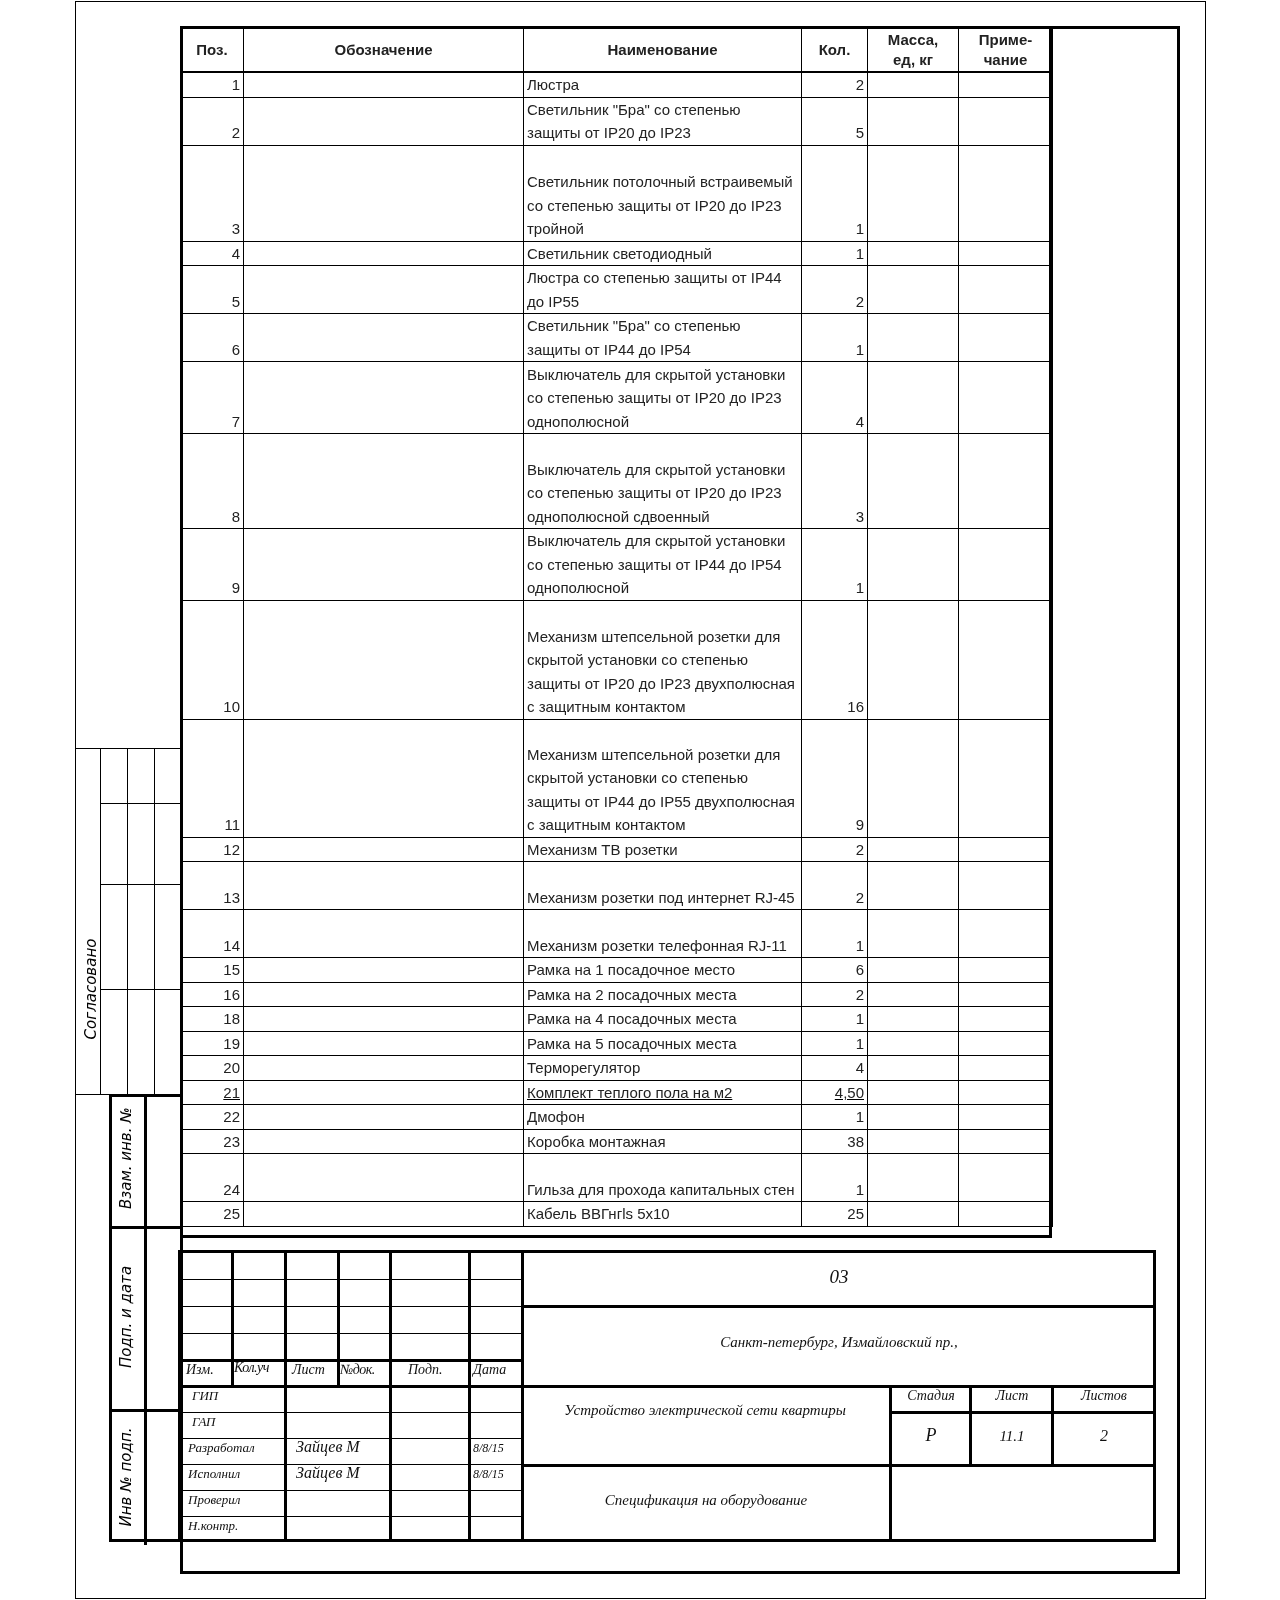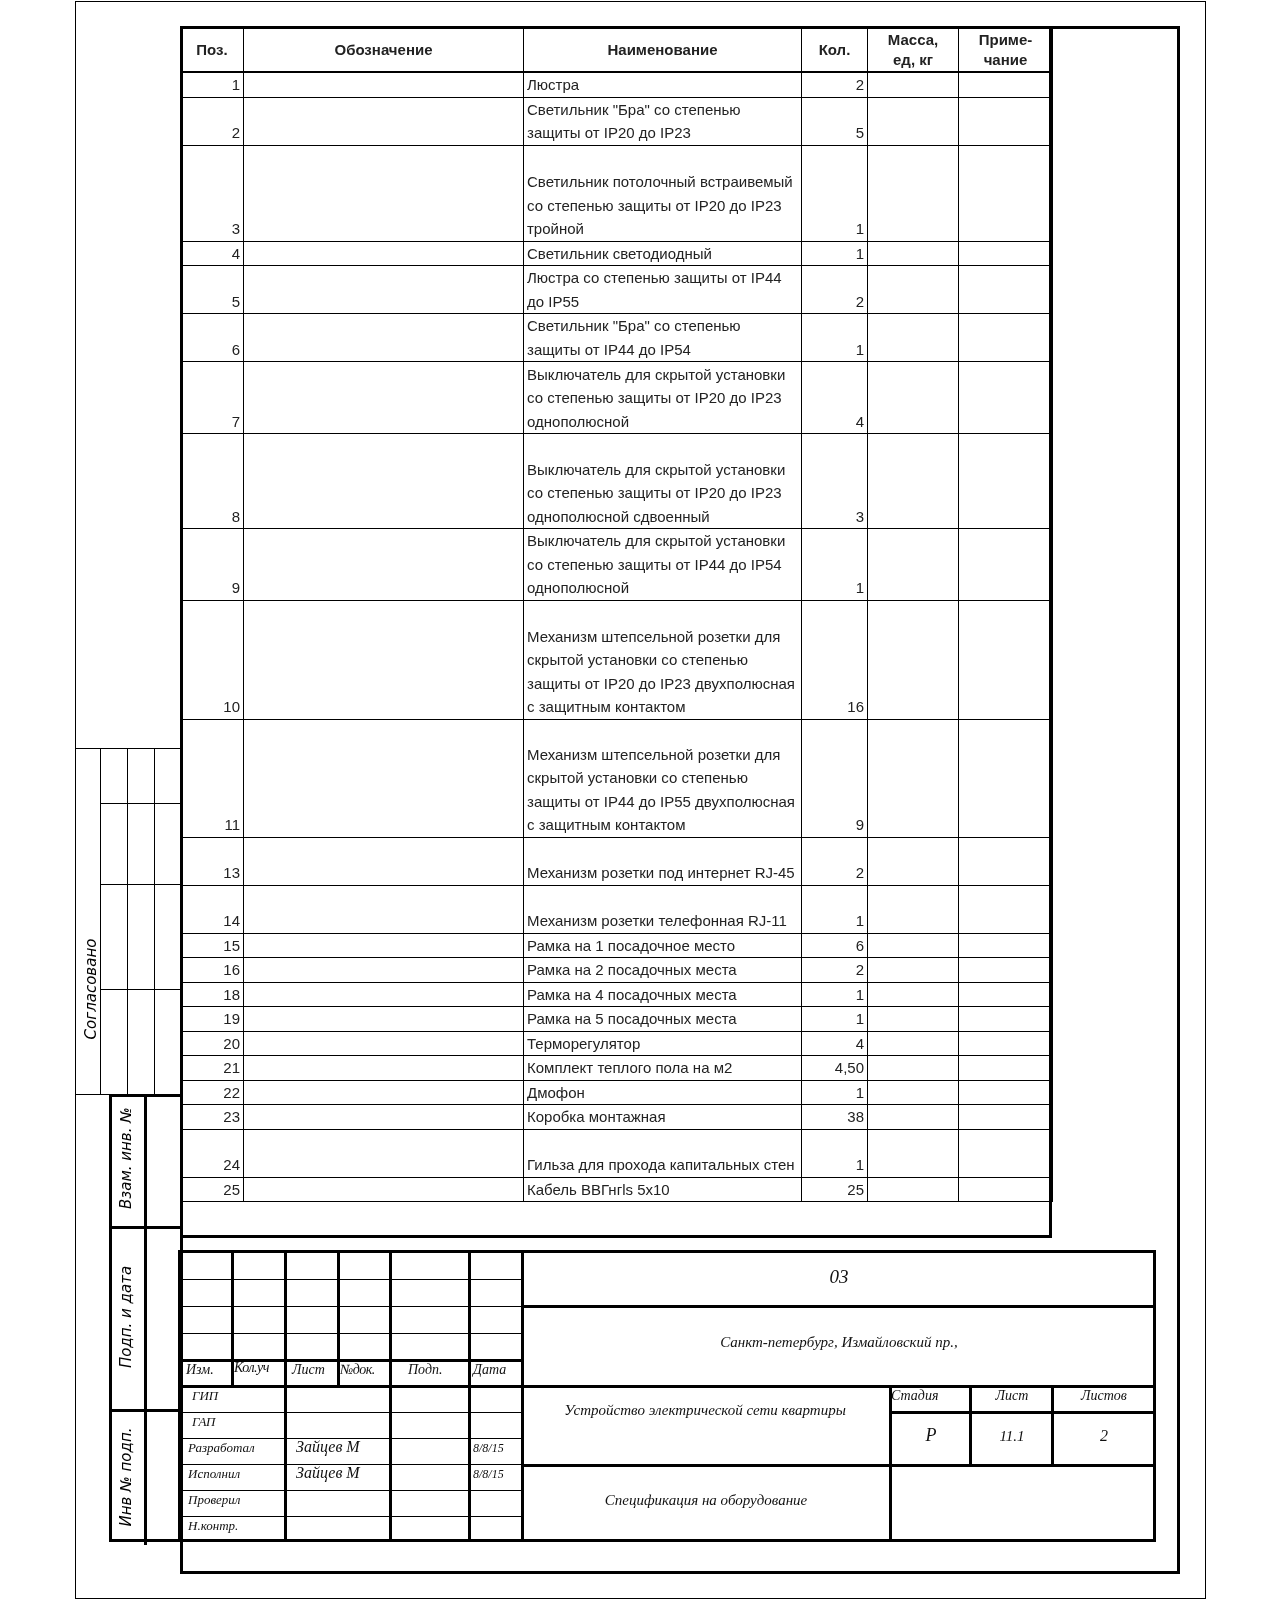--- a/index.html
+++ b/index.html
@@ -154,20 +154,28 @@
         <td></td>
       </tr>
       <tr style="height: 118px;">
         <td class="c-pos">11</td>
         <td></td>
         <td>Механизм штепсельной розетки для скрытой установки со степенью защиты от IP44 до IP55 двухполюсная с защитным контактом</td>
         <td class="c-qty">9</td>
         <td></td>
         <td></td>
       </tr>
+      <tr style="height: 24px;">
+        <td class="c-pos">12</td>
+        <td></td>
+        <td>Механизм ТВ розетки</td>
+        <td class="c-qty">2</td>
+        <td></td>
+        <td></td>
+      </tr>
       <tr style="height: 48px;">
         <td class="c-pos">13</td>
         <td></td>
         <td>Механизм розетки под интернет RJ-45</td>
         <td class="c-qty">2</td>
         <td></td>
         <td></td>
       </tr>
       <tr style="height: 48px;">
         <td class="c-pos">14</td>
@@ -210,21 +218,21 @@
         <td></td>
       </tr>
       <tr style="height: 24px;">
         <td class="c-pos">20</td>
         <td></td>
         <td>Терморегулятор</td>
         <td class="c-qty">4</td>
         <td></td>
         <td></td>
       </tr>
-      <tr style="height: 24px;">
+      <tr style="height: 24px; text-decoration: underline;">
         <td class="c-pos">21</td>
         <td></td>
         <td>Комплект теплого пола на м2</td>
         <td class="c-qty">4,50</td>
         <td></td>
         <td></td>
       </tr>
       <tr style="height: 23px;">
         <td class="c-pos">22</td>
         <td></td>
@@ -317,19 +325,19 @@
     <span class="txt ital" style="left: 296px; top: 1490px; font-size: 16px;"></span>
     <span class="txt ital" style="left: 473px; top: 1493px; font-size: 12px;"></span>
     <span class="txt ital" style="left: 188px; top: 1518px; font-size: 13px;">Н.контр.</span>
     <span class="txt ital" style="left: 296px; top: 1516px; font-size: 16px;"></span>
     <span class="txt ital" style="left: 473px; top: 1519px; font-size: 12px;"></span>
   </div>
 
 <span class="txt ital" style="left:522px;top:1266px;width:634px;text-align:center;font-size:19px;">03</span>
 <span class="txt ital" style="left:522px;top:1334px;width:634px;text-align:center;font-size:15px;">Санкт-петербург, Измайловский пр.,</span>
 <div class="txt ital" style="left:560px;top:1400px;width:290px;text-align:center;font-size:15px;white-space:normal;line-height:20px;">Устройство электрической сети квартиры</div>
-<span class="txt ital" style="left:891px;top:1388px;width:80px;font-size:14px;">Стадия</span>
+<span class="txt ital" style="left:891px;top:1388px;width:80px;text-align:center;font-size:14px;">Стадия</span>
 <span class="txt ital" style="left:971px;top:1388px;width:82px;text-align:center;font-size:14px;">Лист</span>
 <span class="txt ital" style="left:1053px;top:1388px;width:102px;text-align:center;font-size:14px;">Листов</span>
 <span class="txt ital" style="left:891px;top:1425px;width:80px;text-align:center;font-size:18px;">Р</span>
 <span class="txt ital" style="left:971px;top:1428px;width:82px;text-align:center;font-size:15px;">11.1</span>
 <span class="txt ital" style="left:1053px;top:1427px;width:102px;text-align:center;font-size:16px;">2</span>
 <span class="txt ital" style="left:522px;top:1492px;width:368px;text-align:center;font-size:15px;">Спецификация на оборудование</span>
 
 </body></html>

